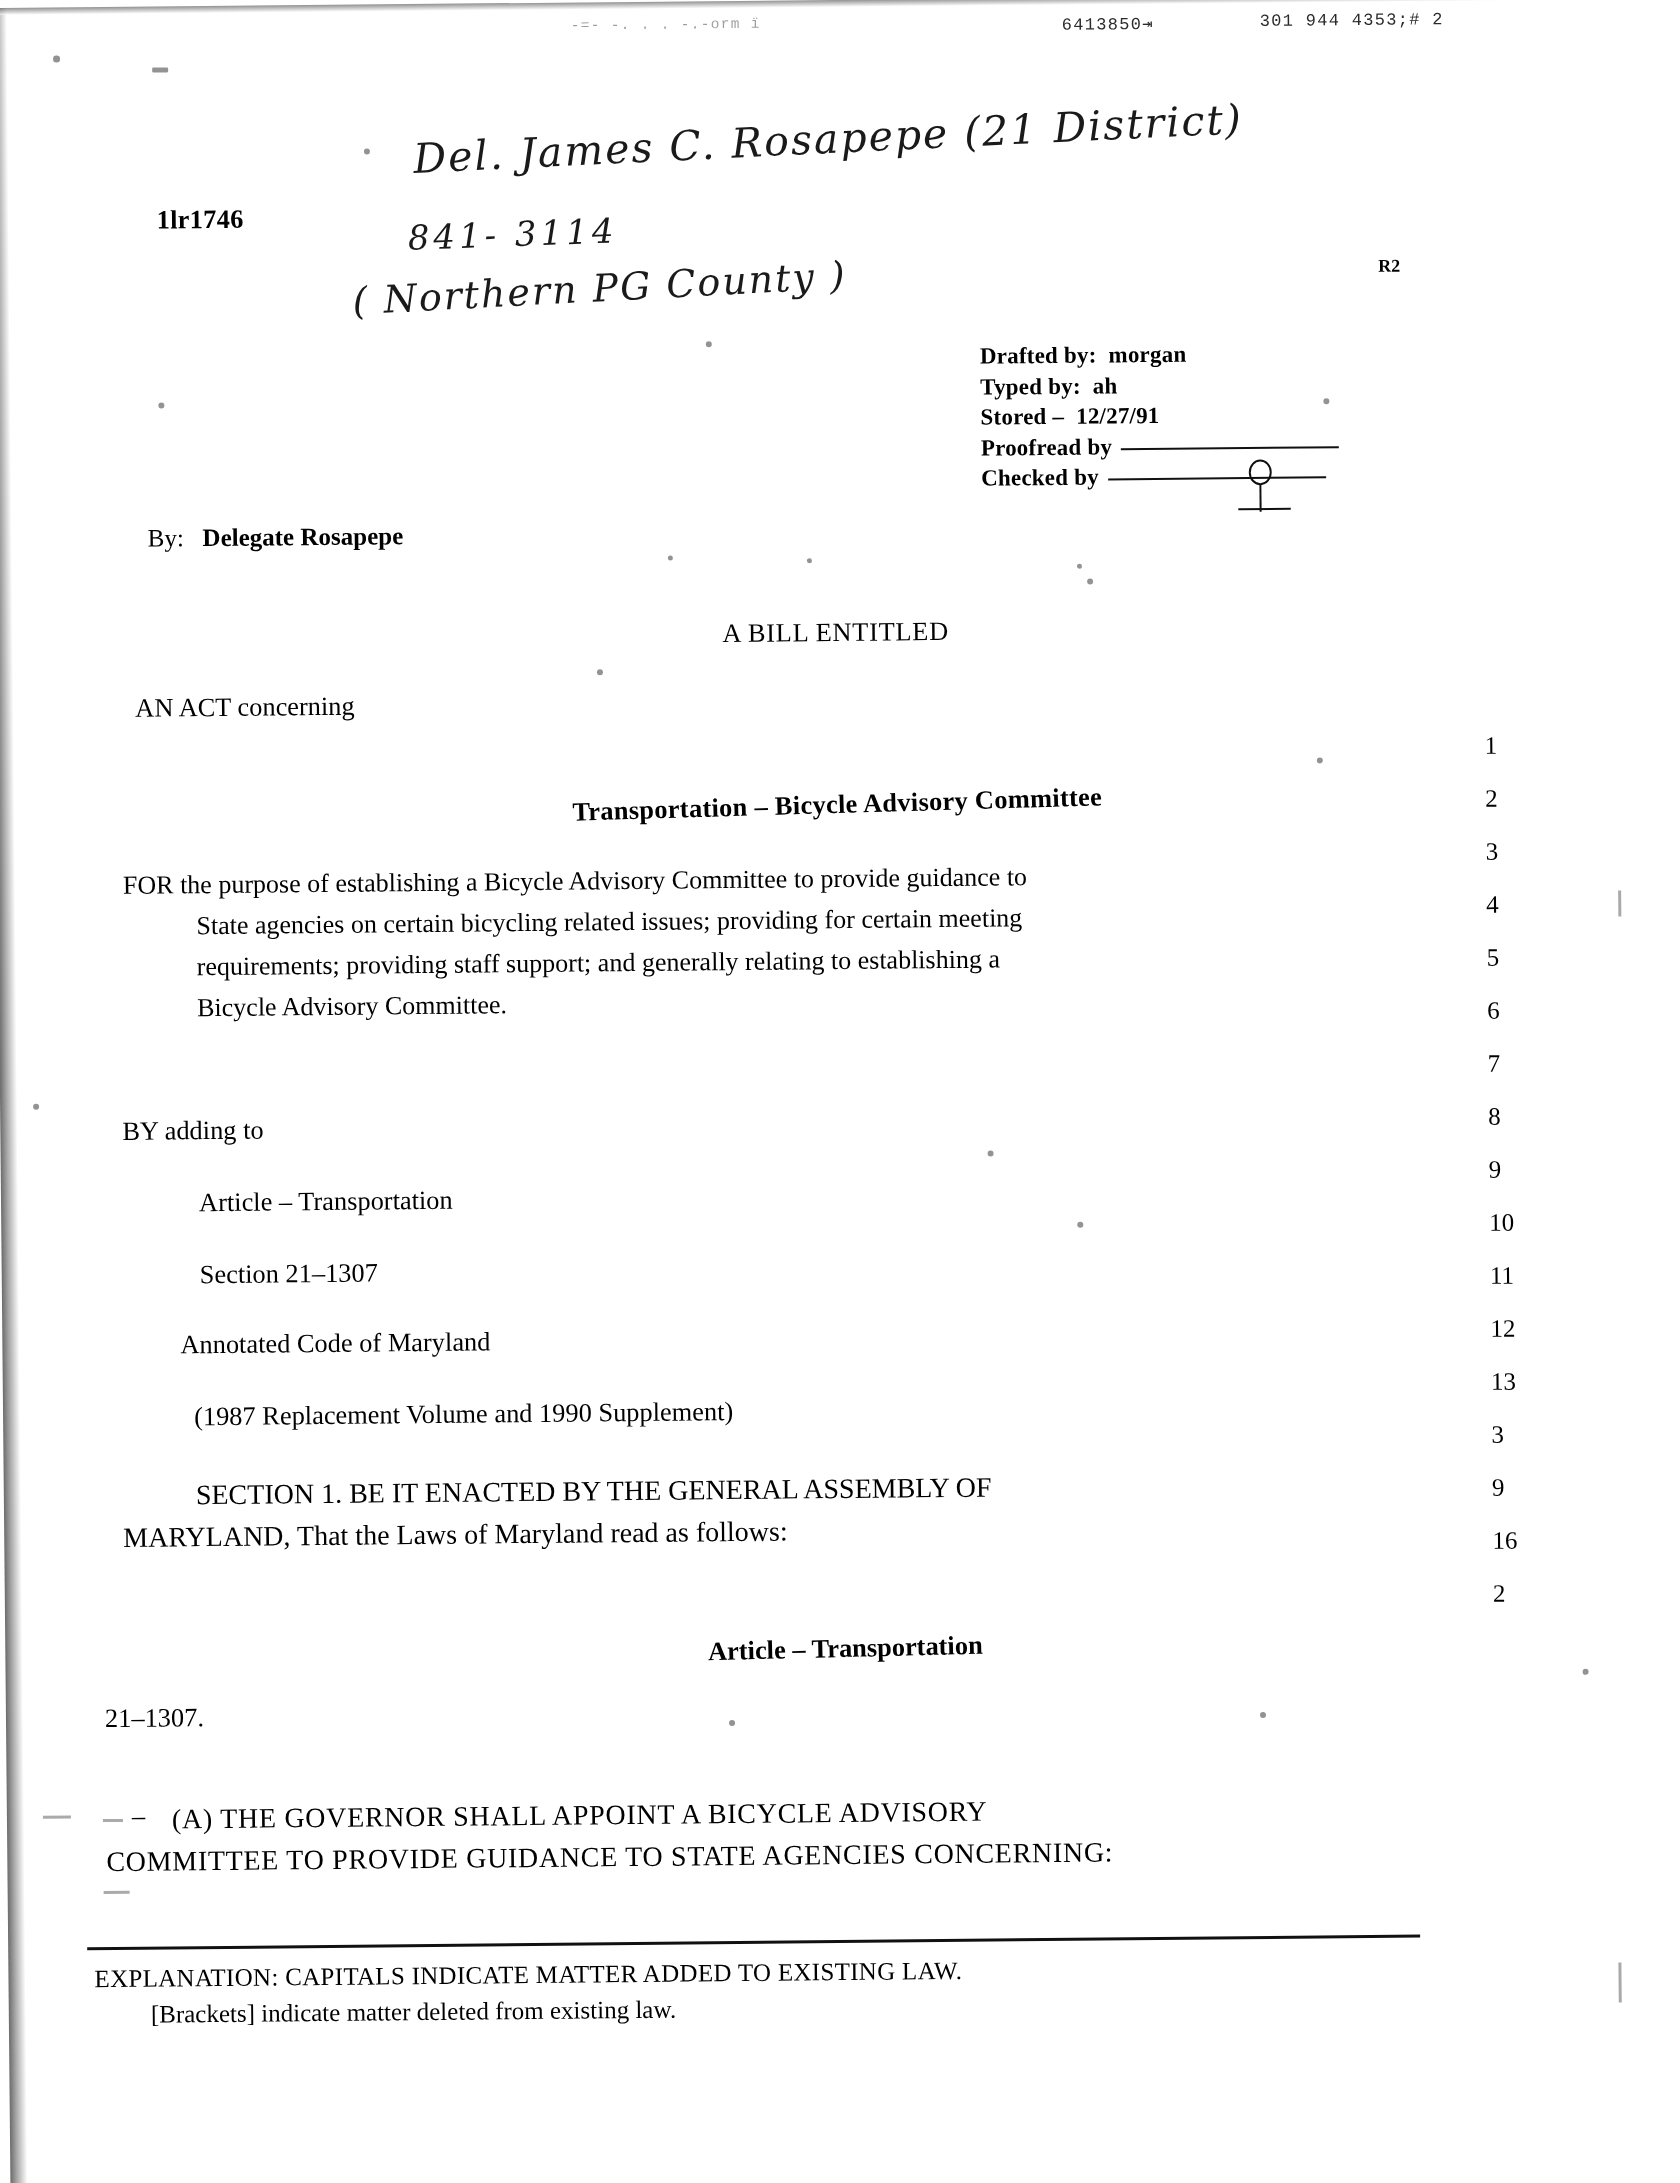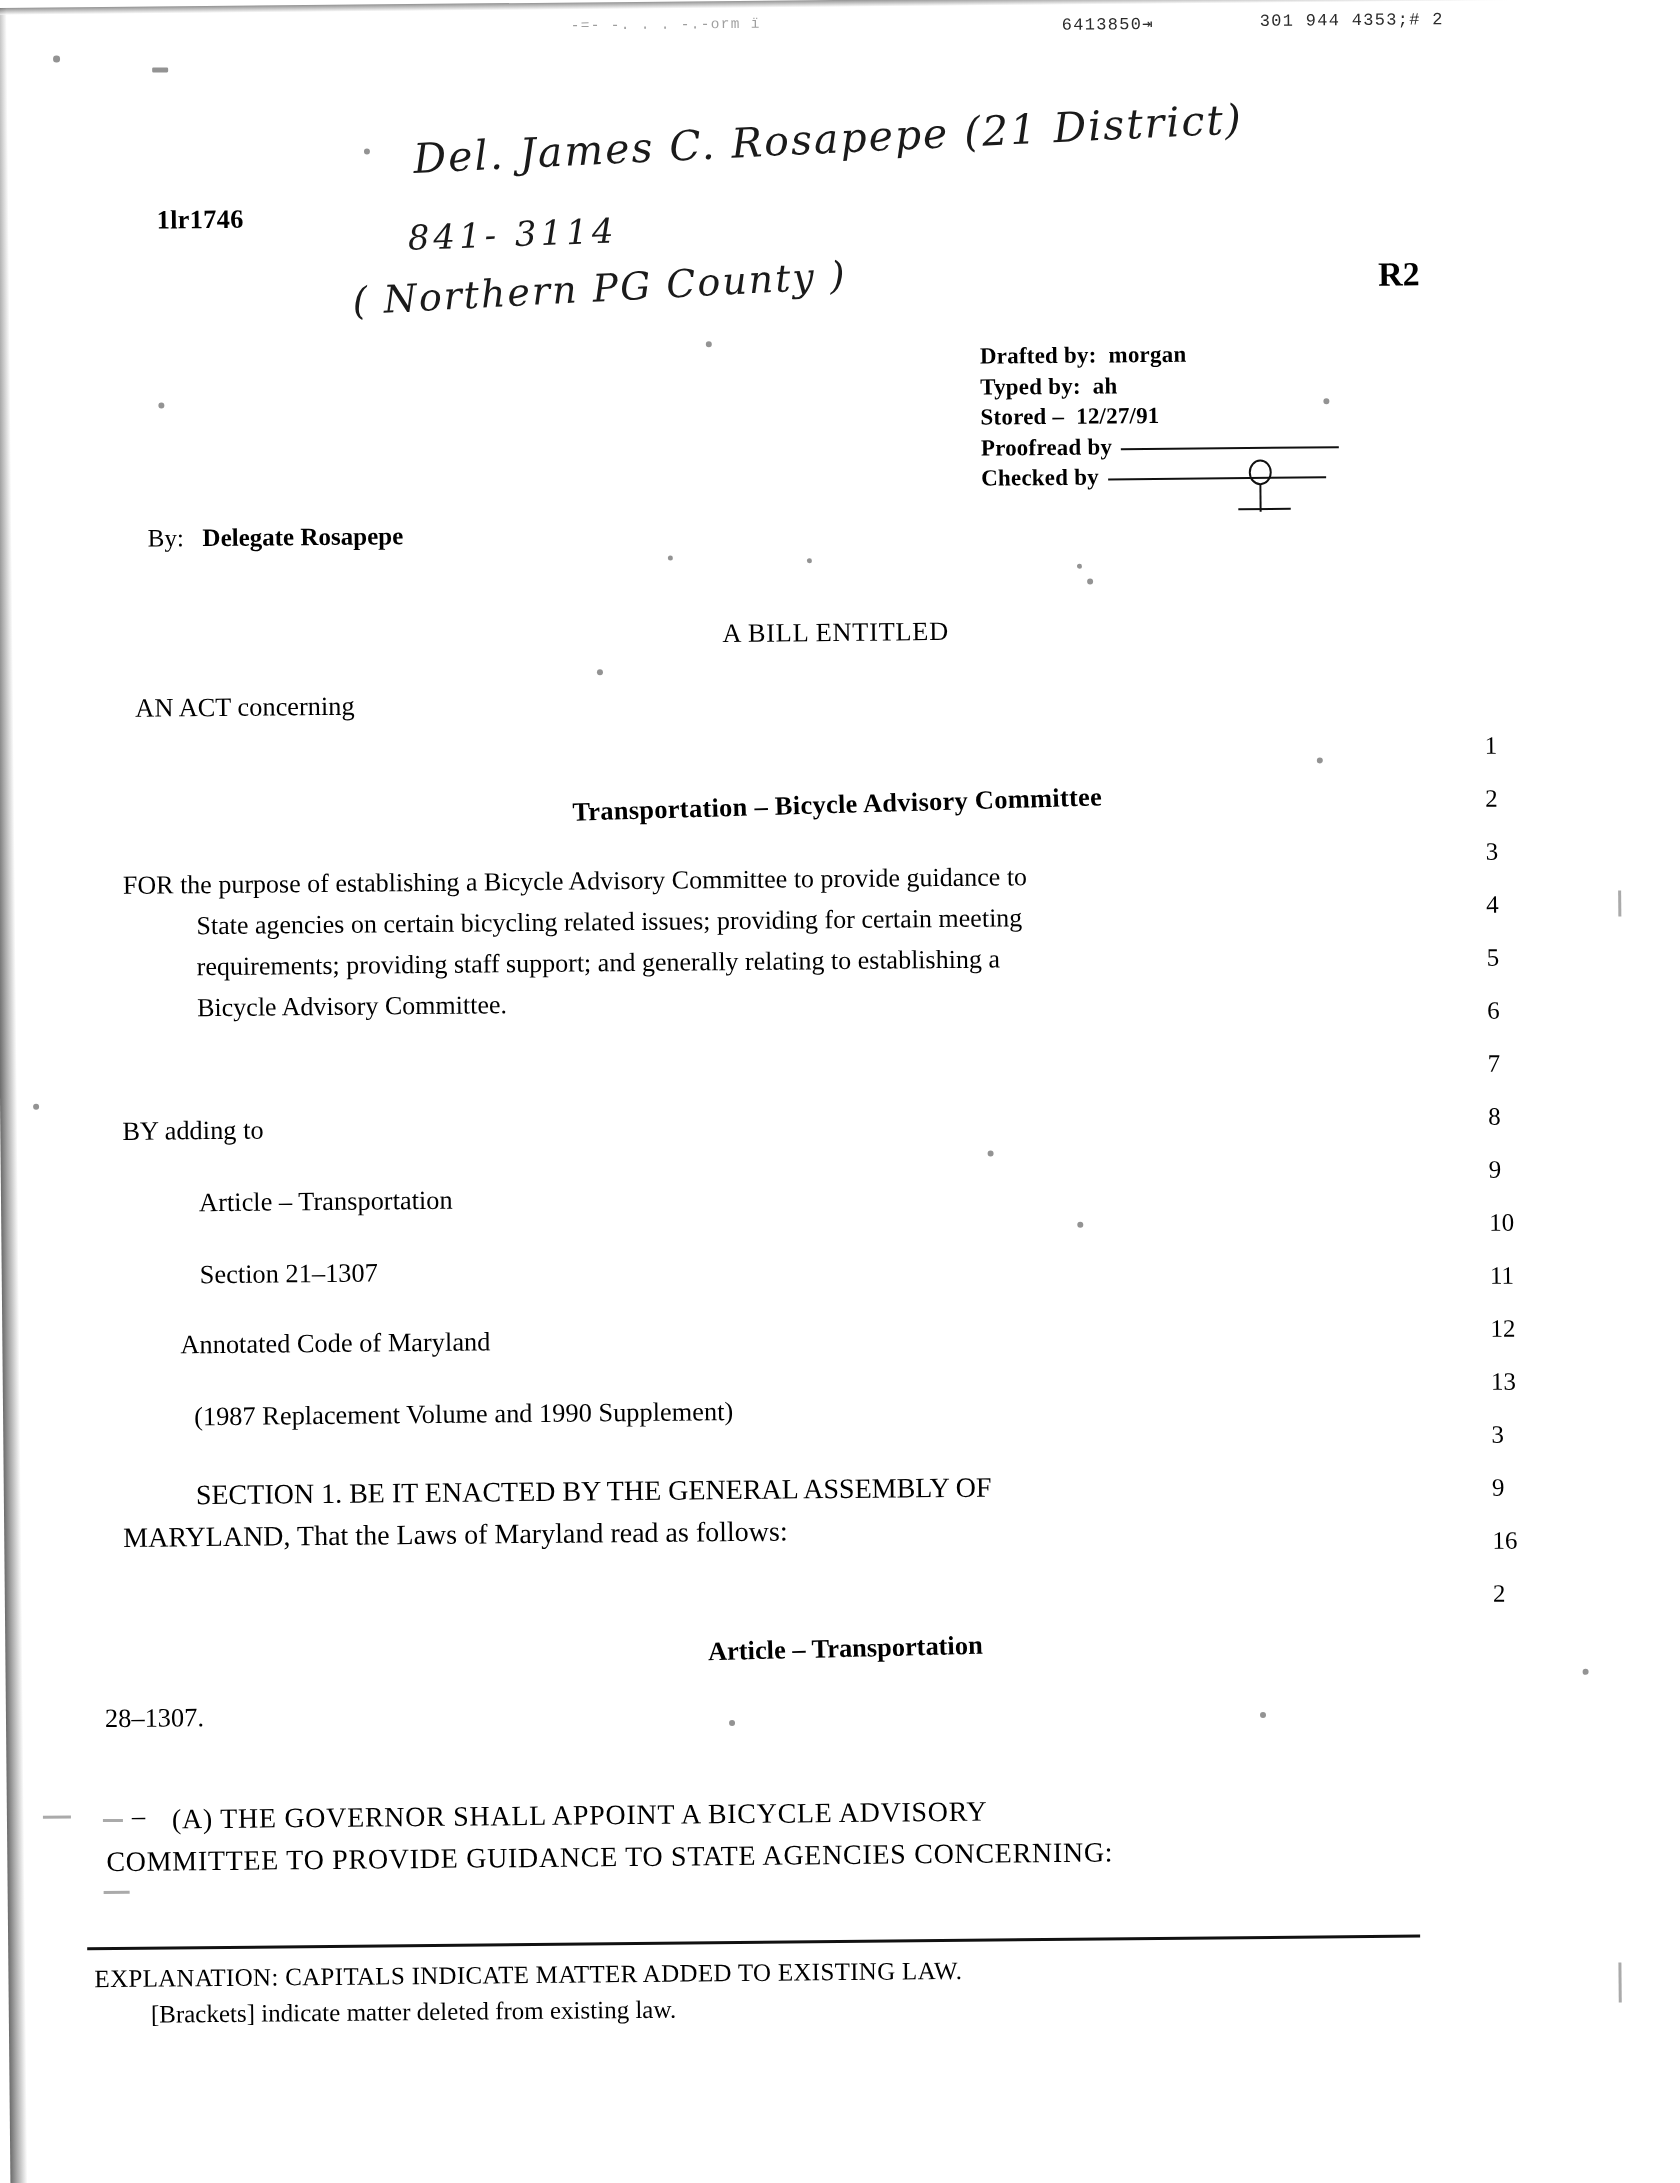--- a/index.html
+++ b/index.html
@@ -84,21 +84,21 @@
     left: 165px; top: 198px;
     font-family: "Liberation Serif", serif;
     font-weight: bold;
     font-size: 26.4px;
     letter-spacing: 0.3px;
   }
   .r2 {
     position: absolute;
     left: 1386px; top: 261px;
     font-weight: bold;
-    font-size: 34px;
+    font-size: 18px;
   }
 
   .stampbox {
     position: absolute;
     left: 987px; top: 343px;
     font-weight: bold;
     font-size: 23px;
     line-height: 1.33;
     letter-spacing: 0.2px;
   }
@@ -320,21 +320,21 @@
     <div class="ref-line ref-2">Section 21–1307</div>
     <div class="ref-line ref-3">Annotated Code of Maryland</div>
     <div class="ref-line ref-4">(1987 Replacement Volume and 1990 Supplement)</div>
 
     <div class="section1">
       <span class="l1">SECTION 1.  BE IT ENACTED BY THE GENERAL ASSEMBLY OF</span>
       <span class="l2">MARYLAND, That the Laws of Maryland read as follows:</span>
     </div>
 
     <div class="article-head">Article – Transportation</div>
-    <div class="sec-num">28–1307.</div>
+    <div class="sec-num">21–1307.</div>
 
     <div class="dash-mark">–</div>
     <div class="para-a">
       <span class="l1">(A)  THE GOVERNOR SHALL APPOINT A BICYCLE ADVISORY</span>
       <span class="l2">COMMITTEE TO PROVIDE GUIDANCE TO STATE AGENCIES CONCERNING:</span>
     </div>
 
     <div class="linenums">
       <div>1</div>
       <div>2</div>

